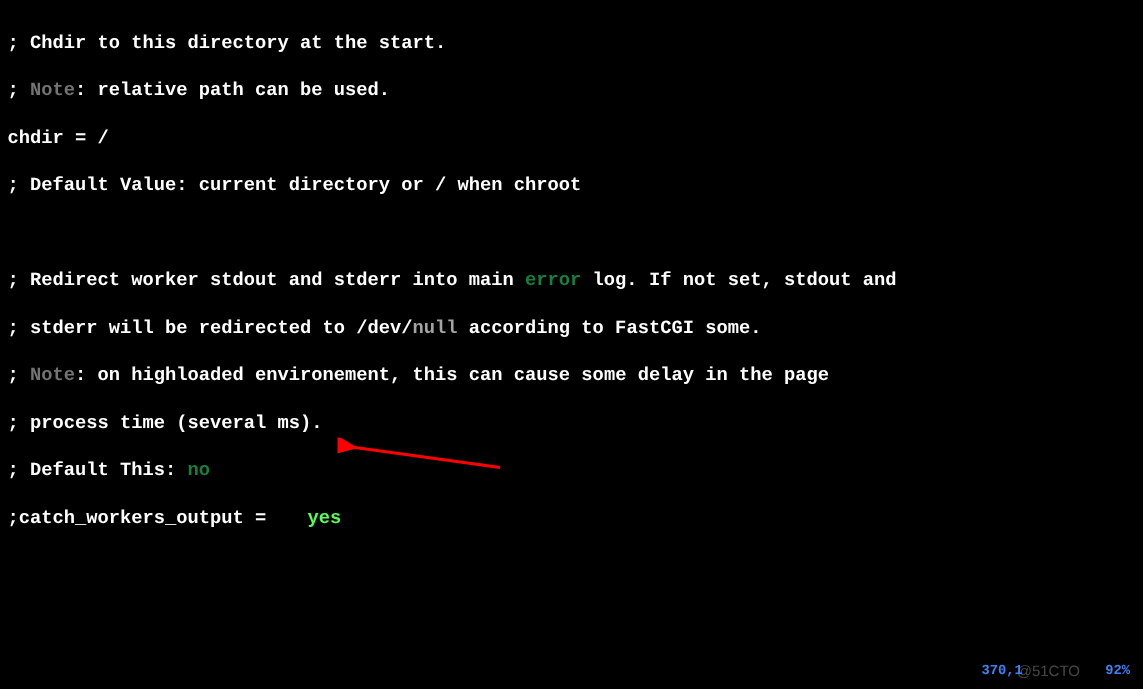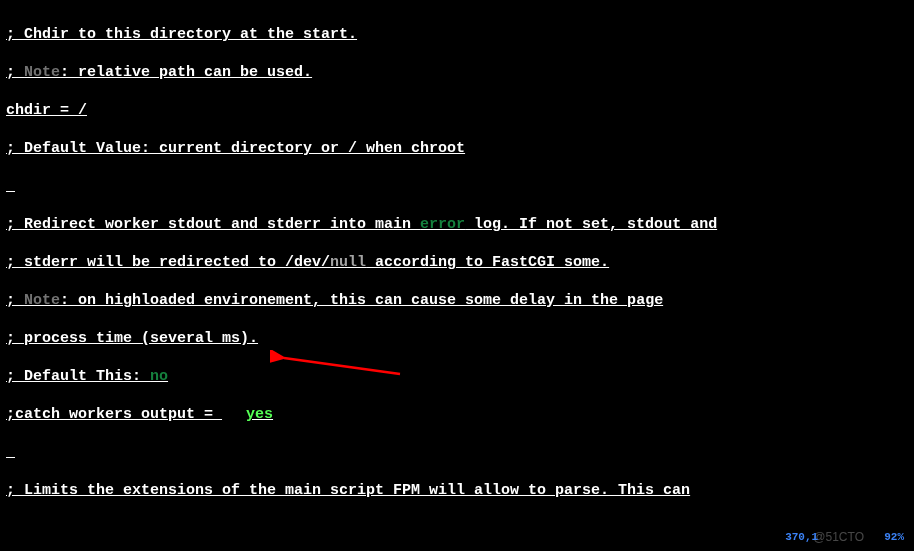--- a/index.html
+++ b/index.html
@@ -13,21 +13,21 @@
     font-size: 15px;
     line-height: 19px;
     font-weight: bold;
     overflow: hidden;
     position: relative;
   }
   .terminal {
     padding: 6px 0 0 6px;
     white-space: pre;
   }
-  .line { display: block; white-space: pre; text-decoration: underline; }
+  .line { display: block; white-space: pre; }
   .cyan    { color: #737373; }
   .orange  { color: #15803d; }
   .green   { color: #55ff55; margin-left: 24px; }
   .magenta { color: #a3a3a3; }
   .statusbar {
     position: absolute;
     bottom: 4px;
     right: 10px;
     color: #3b82f6;
     font-family: inherit;
@@ -58,21 +58,20 @@
 <span class="line"><span>chdir = /</span></span>
 <span class="line"><span>; Default Value: current directory or / when chroot</span></span>
 <span class="line"> </span>
 <span class="line"><span>; Redirect worker stdout and stderr into main </span><span class="orange">error</span><span> log. If not set, stdout and</span></span>
 <span class="line"><span>; stderr will be redirected to /dev/</span><span class="magenta">null</span><span> according to FastCGI some.</span></span>
 <span class="line"><span>; </span><span class="cyan">Note</span><span>: on highloaded environement, this can cause some delay in the page</span></span>
 <span class="line"><span>; process time (several ms).</span></span>
 <span class="line"><span>; Default This: </span><span class="orange">no</span></span>
 <span class="line"><span>;catch_workers_output = </span><span class="green">yes</span></span>
 <span class="line"> </span>
-<span class="line"><span>; Limits the extensions of the main script FPM will allow to parse. This can</span></span>
 
 
 
 
 
 
 
 
 
 

